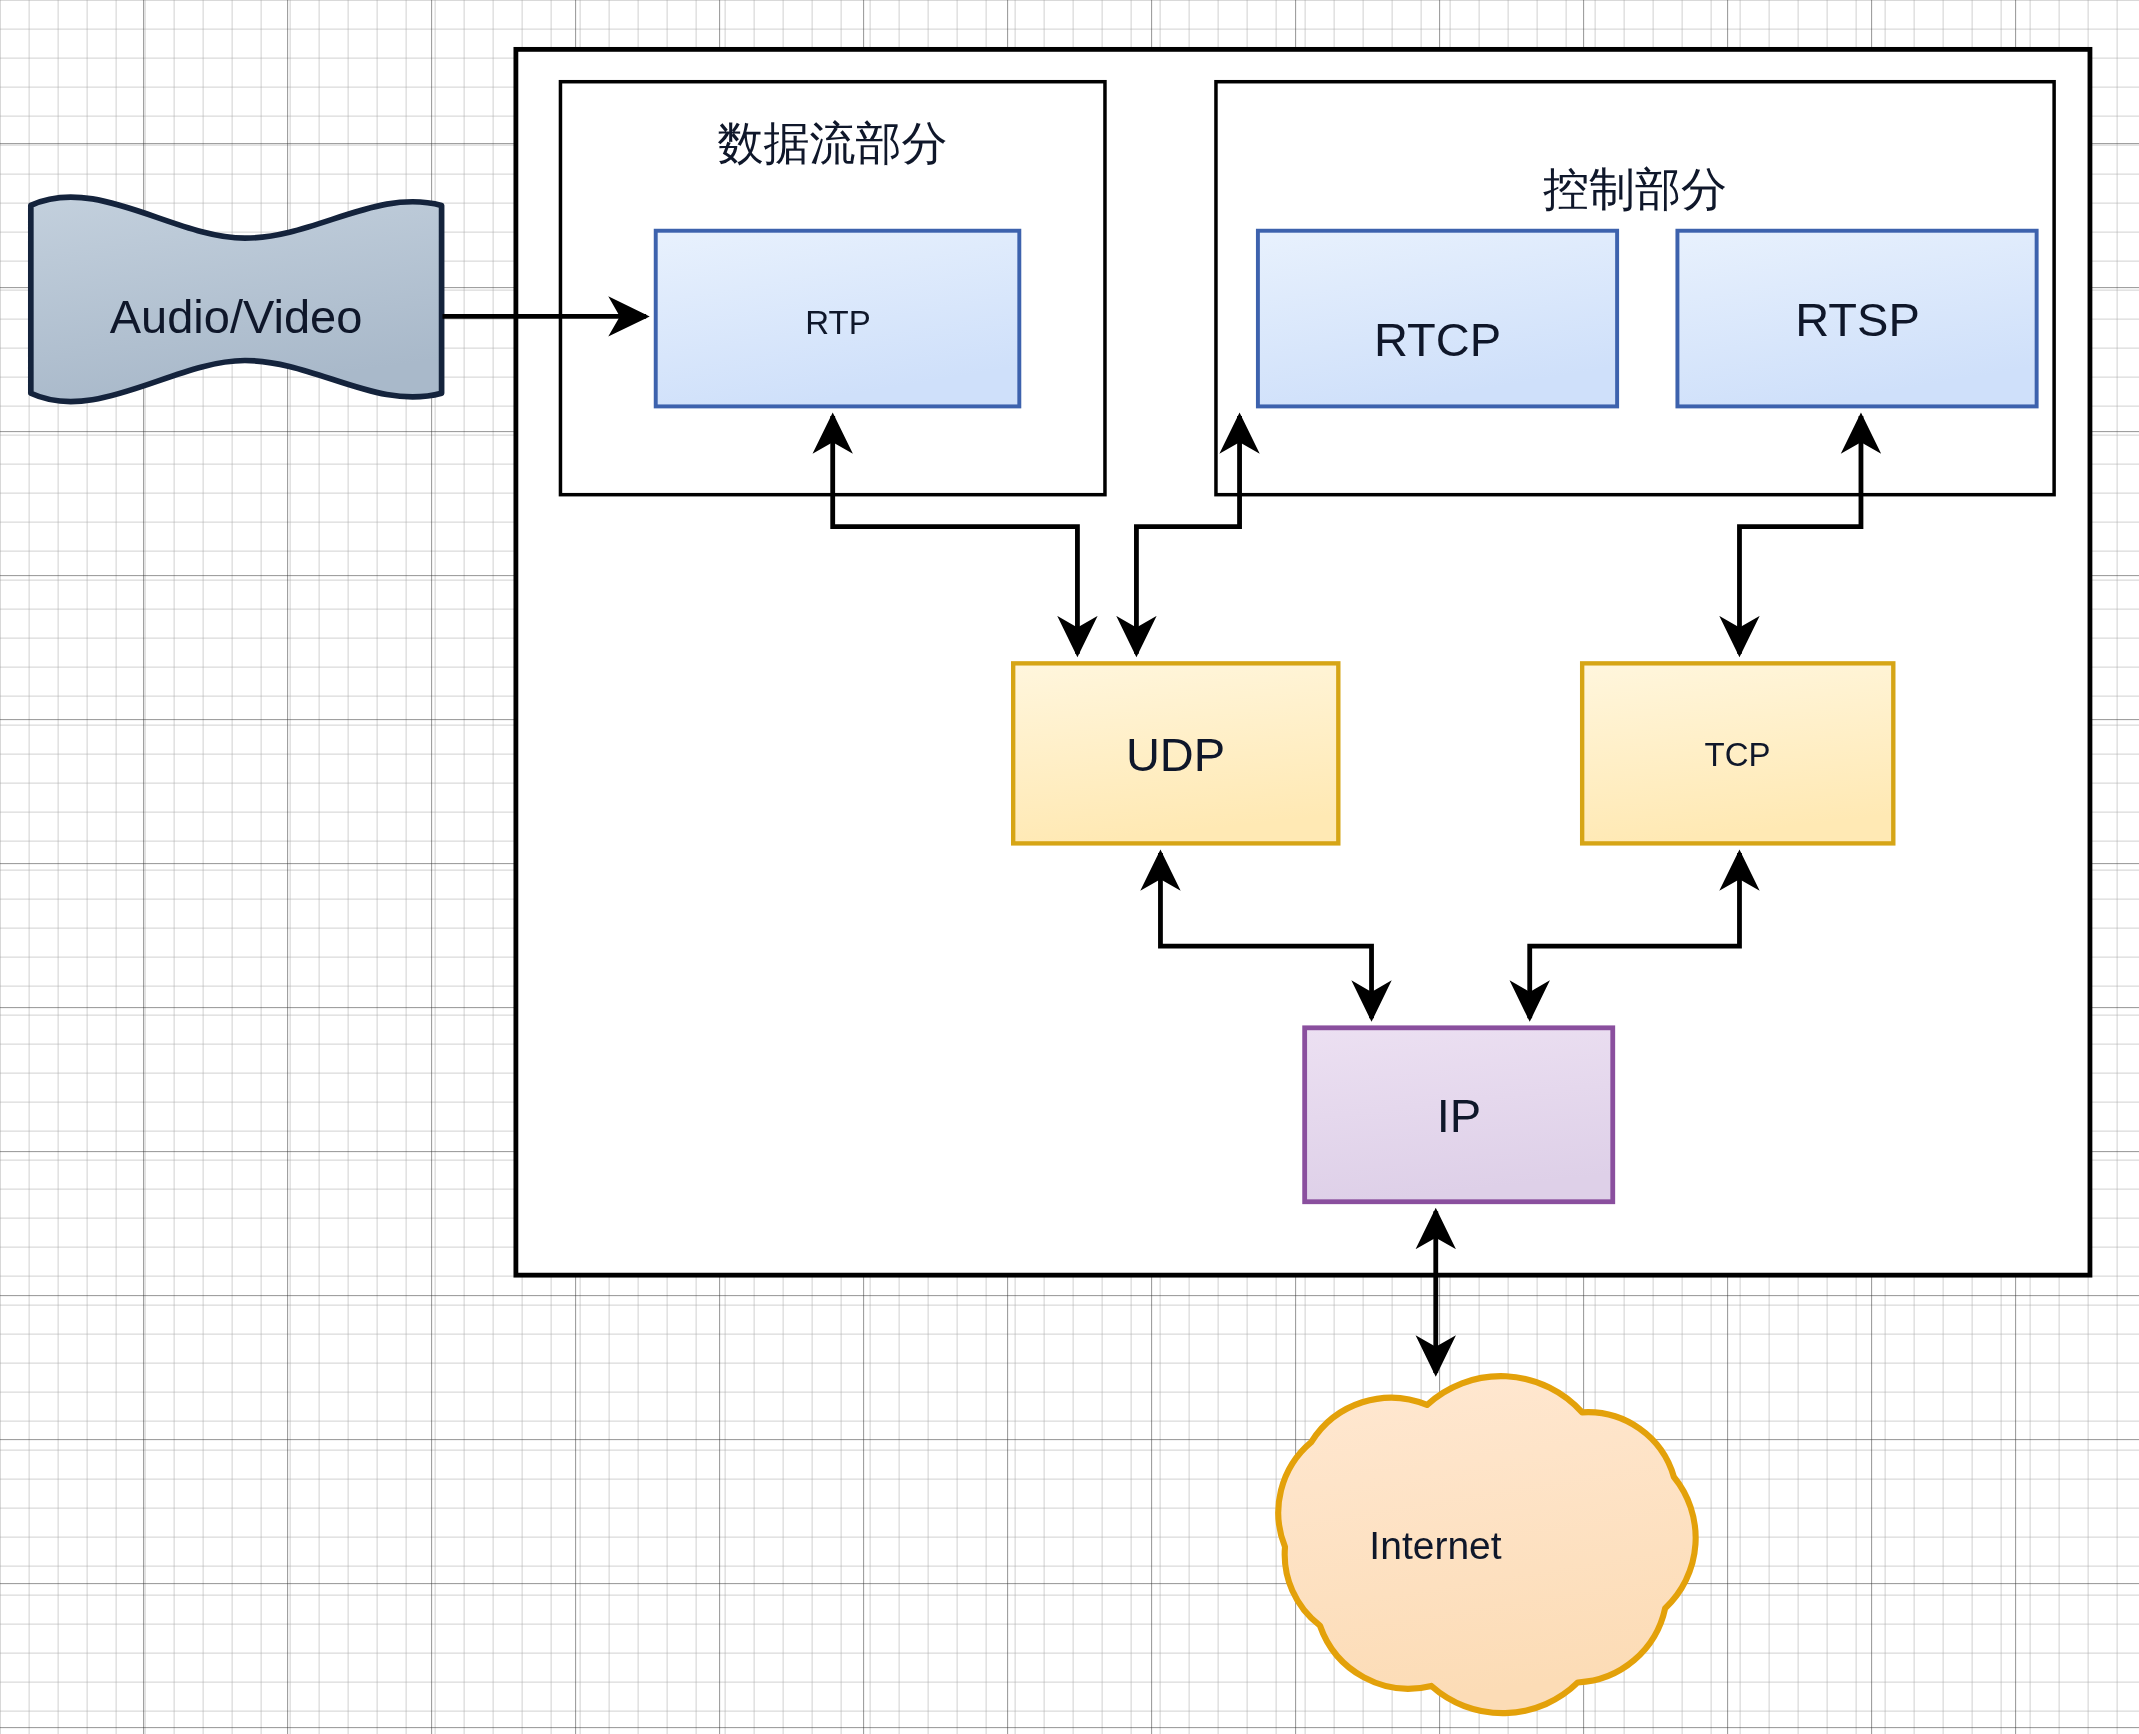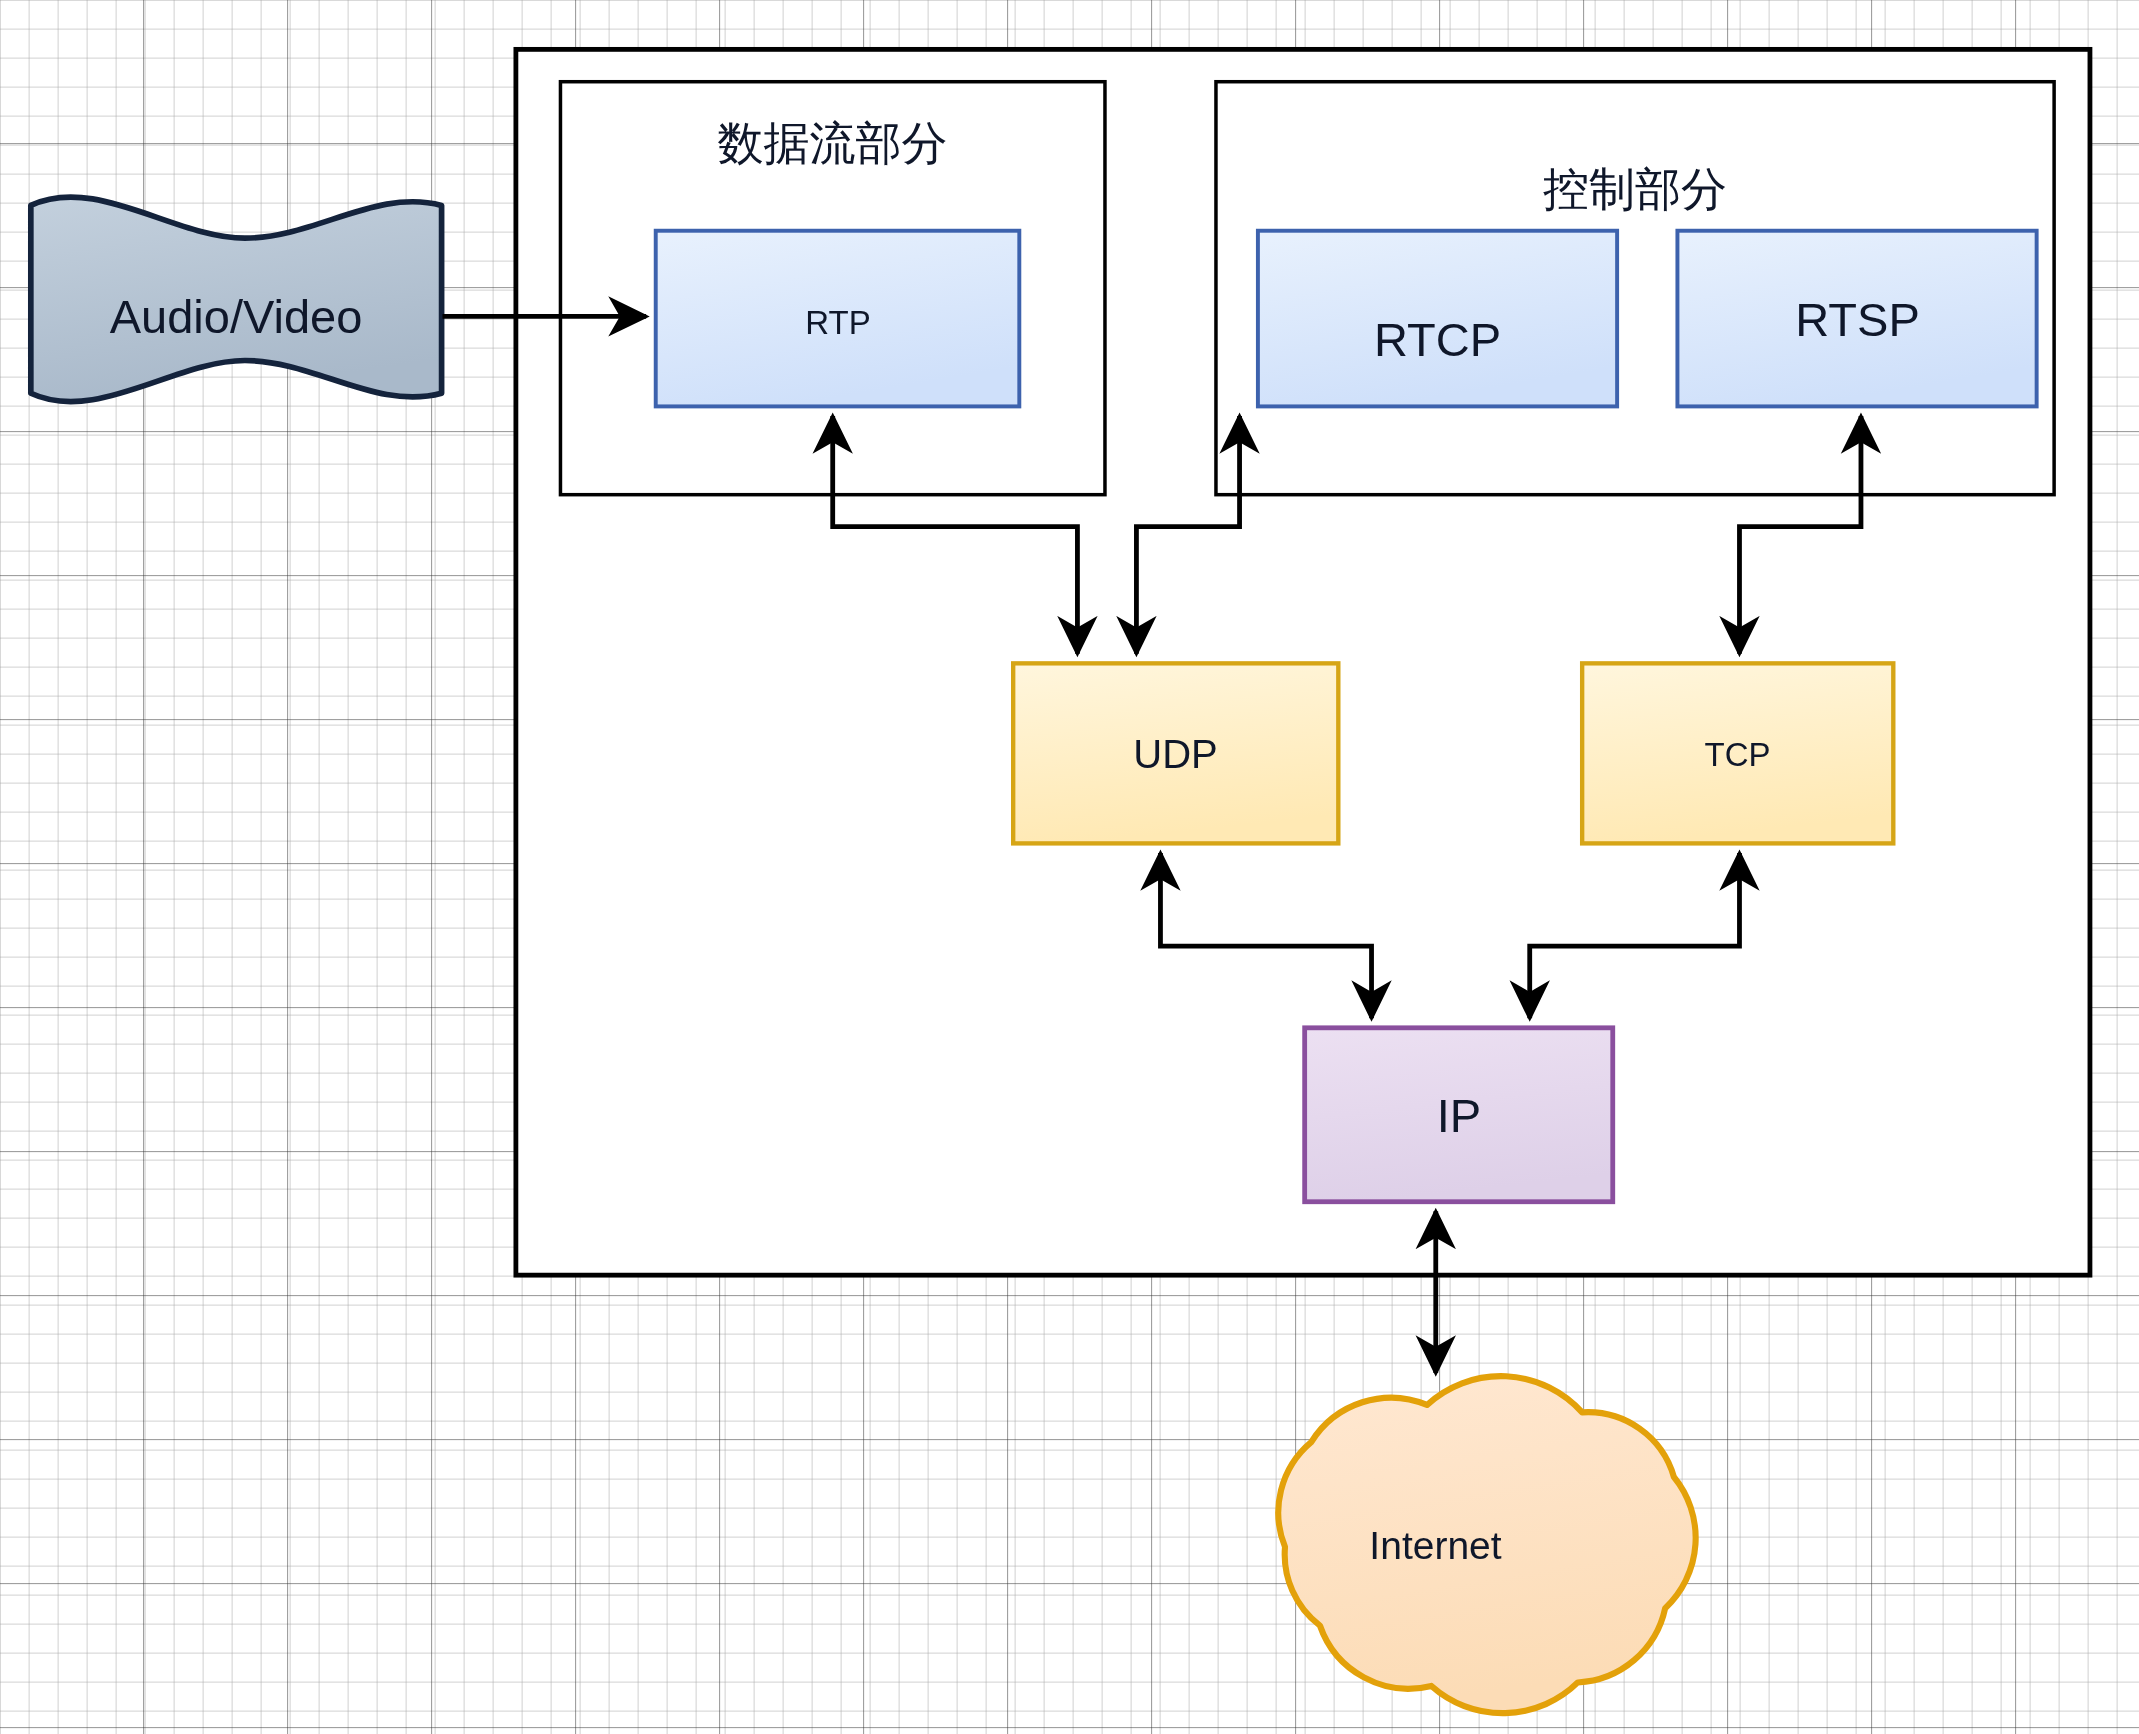--- a/index.html
+++ b/index.html
@@ -130,20 +130,20 @@
 <div class="node-label" style="left:1216px;top:118px;width:838px;height:52px;font-size:46px;margin-top:46px;">控制部分</div>
 
 <div class="node-label" style="left:26px;top:288px;width:420px;height:57px;font-size:47px;">Audio/Video</div>
 
 <div class="node-label" style="left:656px;top:294px;width:364px;height:57px;font-size:33px;">RTP</div>
 
 <div class="node-label" style="left:1258px;top:291px;width:359px;height:57px;font-size:47px;margin-top:20px;">RTCP</div>
 
 <div class="node-label" style="left:1678px;top:291px;width:359px;height:57px;font-size:47px;">RTSP</div>
 
-<div class="node-label" style="left:1013px;top:726px;width:325px;height:57px;font-size:40px;">UDP</div>
+<div class="node-label" style="left:1013px;top:726px;width:325px;height:57px;font-size:47px;">UDP</div>
 
 <div class="node-label" style="left:1582px;top:726px;width:311px;height:57px;font-size:33px;">TCP</div>
 
 <div class="node-label" style="left:1305px;top:1087px;width:308px;height:57px;font-size:47px;">IP</div>
 
 <div class="node-label" style="left:1263px;top:1517px;width:345px;height:57px;font-size:39px;">Internet</div>
 
 
 </body></html>

